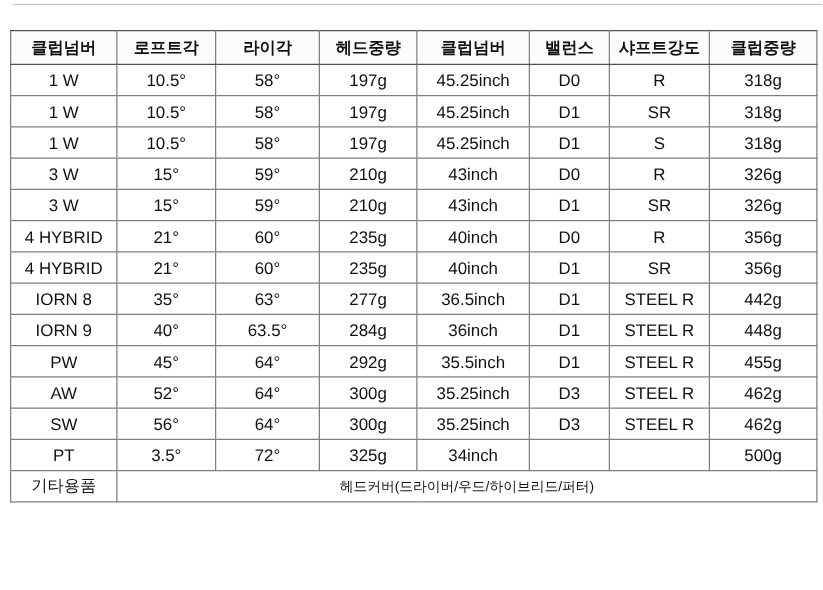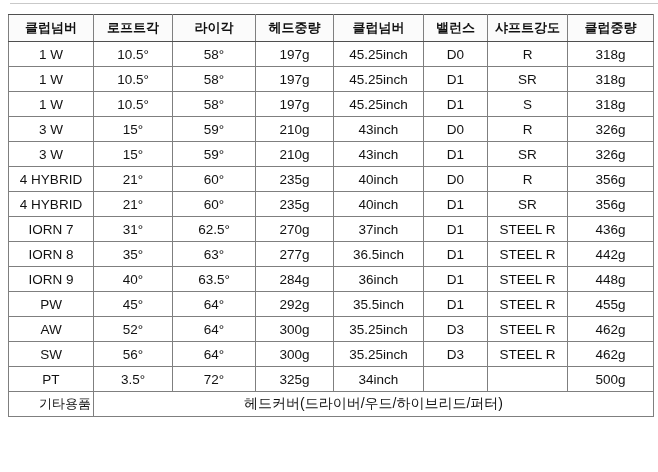--- a/index.html
+++ b/index.html
@@ -18,21 +18,21 @@
   .top-divider {
     position: absolute;
     top: 3px;
     left: 10px;
     right: 0;
     height: 1px;
     background: #c9c9c9;
   }
   table.spec {
     position: absolute;
-    top: 14px;
+    top: 24px;
     left: 8px;
     width: 645px;
     border-collapse: collapse;
     table-layout: fixed;
     border: 1px solid #4f4f4f;
   }
   table.spec th, table.spec td {
     border: 1px solid #7f7f7f;
     text-align: center;
     vertical-align: middle;
@@ -48,22 +48,22 @@
     background: #fbfbfb;
     border-top-color: #4f4f4f;
     border-bottom-color: #4f4f4f;
   }
   table.spec td {
     height: 24px;
     font-size: 13.5px;
     font-weight: 400;
     background: #ffffff;
   }
-  table.spec .footer-label { font-size: 13px; text-align: right; }
-  table.spec .footer-value { font-size: 14px; }
+  table.spec .footer-label { font-size: 13px; }
+  table.spec .footer-value { font-size: 11px; }
 </style>
 </head>
 <body>
 
 <div class="page">
   <div class="top-divider"></div>
 
   <table class="spec">
     <colgroup>
       <col style="width:85px">
@@ -152,30 +152,20 @@
           <td>4 HYBRID</td>
           <td>21°</td>
           <td>60°</td>
           <td>235g</td>
           <td>40inch</td>
           <td>D1</td>
           <td>SR</td>
           <td>356g</td>
         </tr>
         <tr>
-          <td>IORN 7</td>
-          <td>31°</td>
-          <td>62.5°</td>
-          <td>270g</td>
-          <td>37inch</td>
-          <td>D1</td>
-          <td>STEEL R</td>
-          <td>436g</td>
-        </tr>
-        <tr>
           <td>IORN 8</td>
           <td>35°</td>
           <td>63°</td>
           <td>277g</td>
           <td>36.5inch</td>
           <td>D1</td>
           <td>STEEL R</td>
           <td>442g</td>
         </tr>
         <tr>

